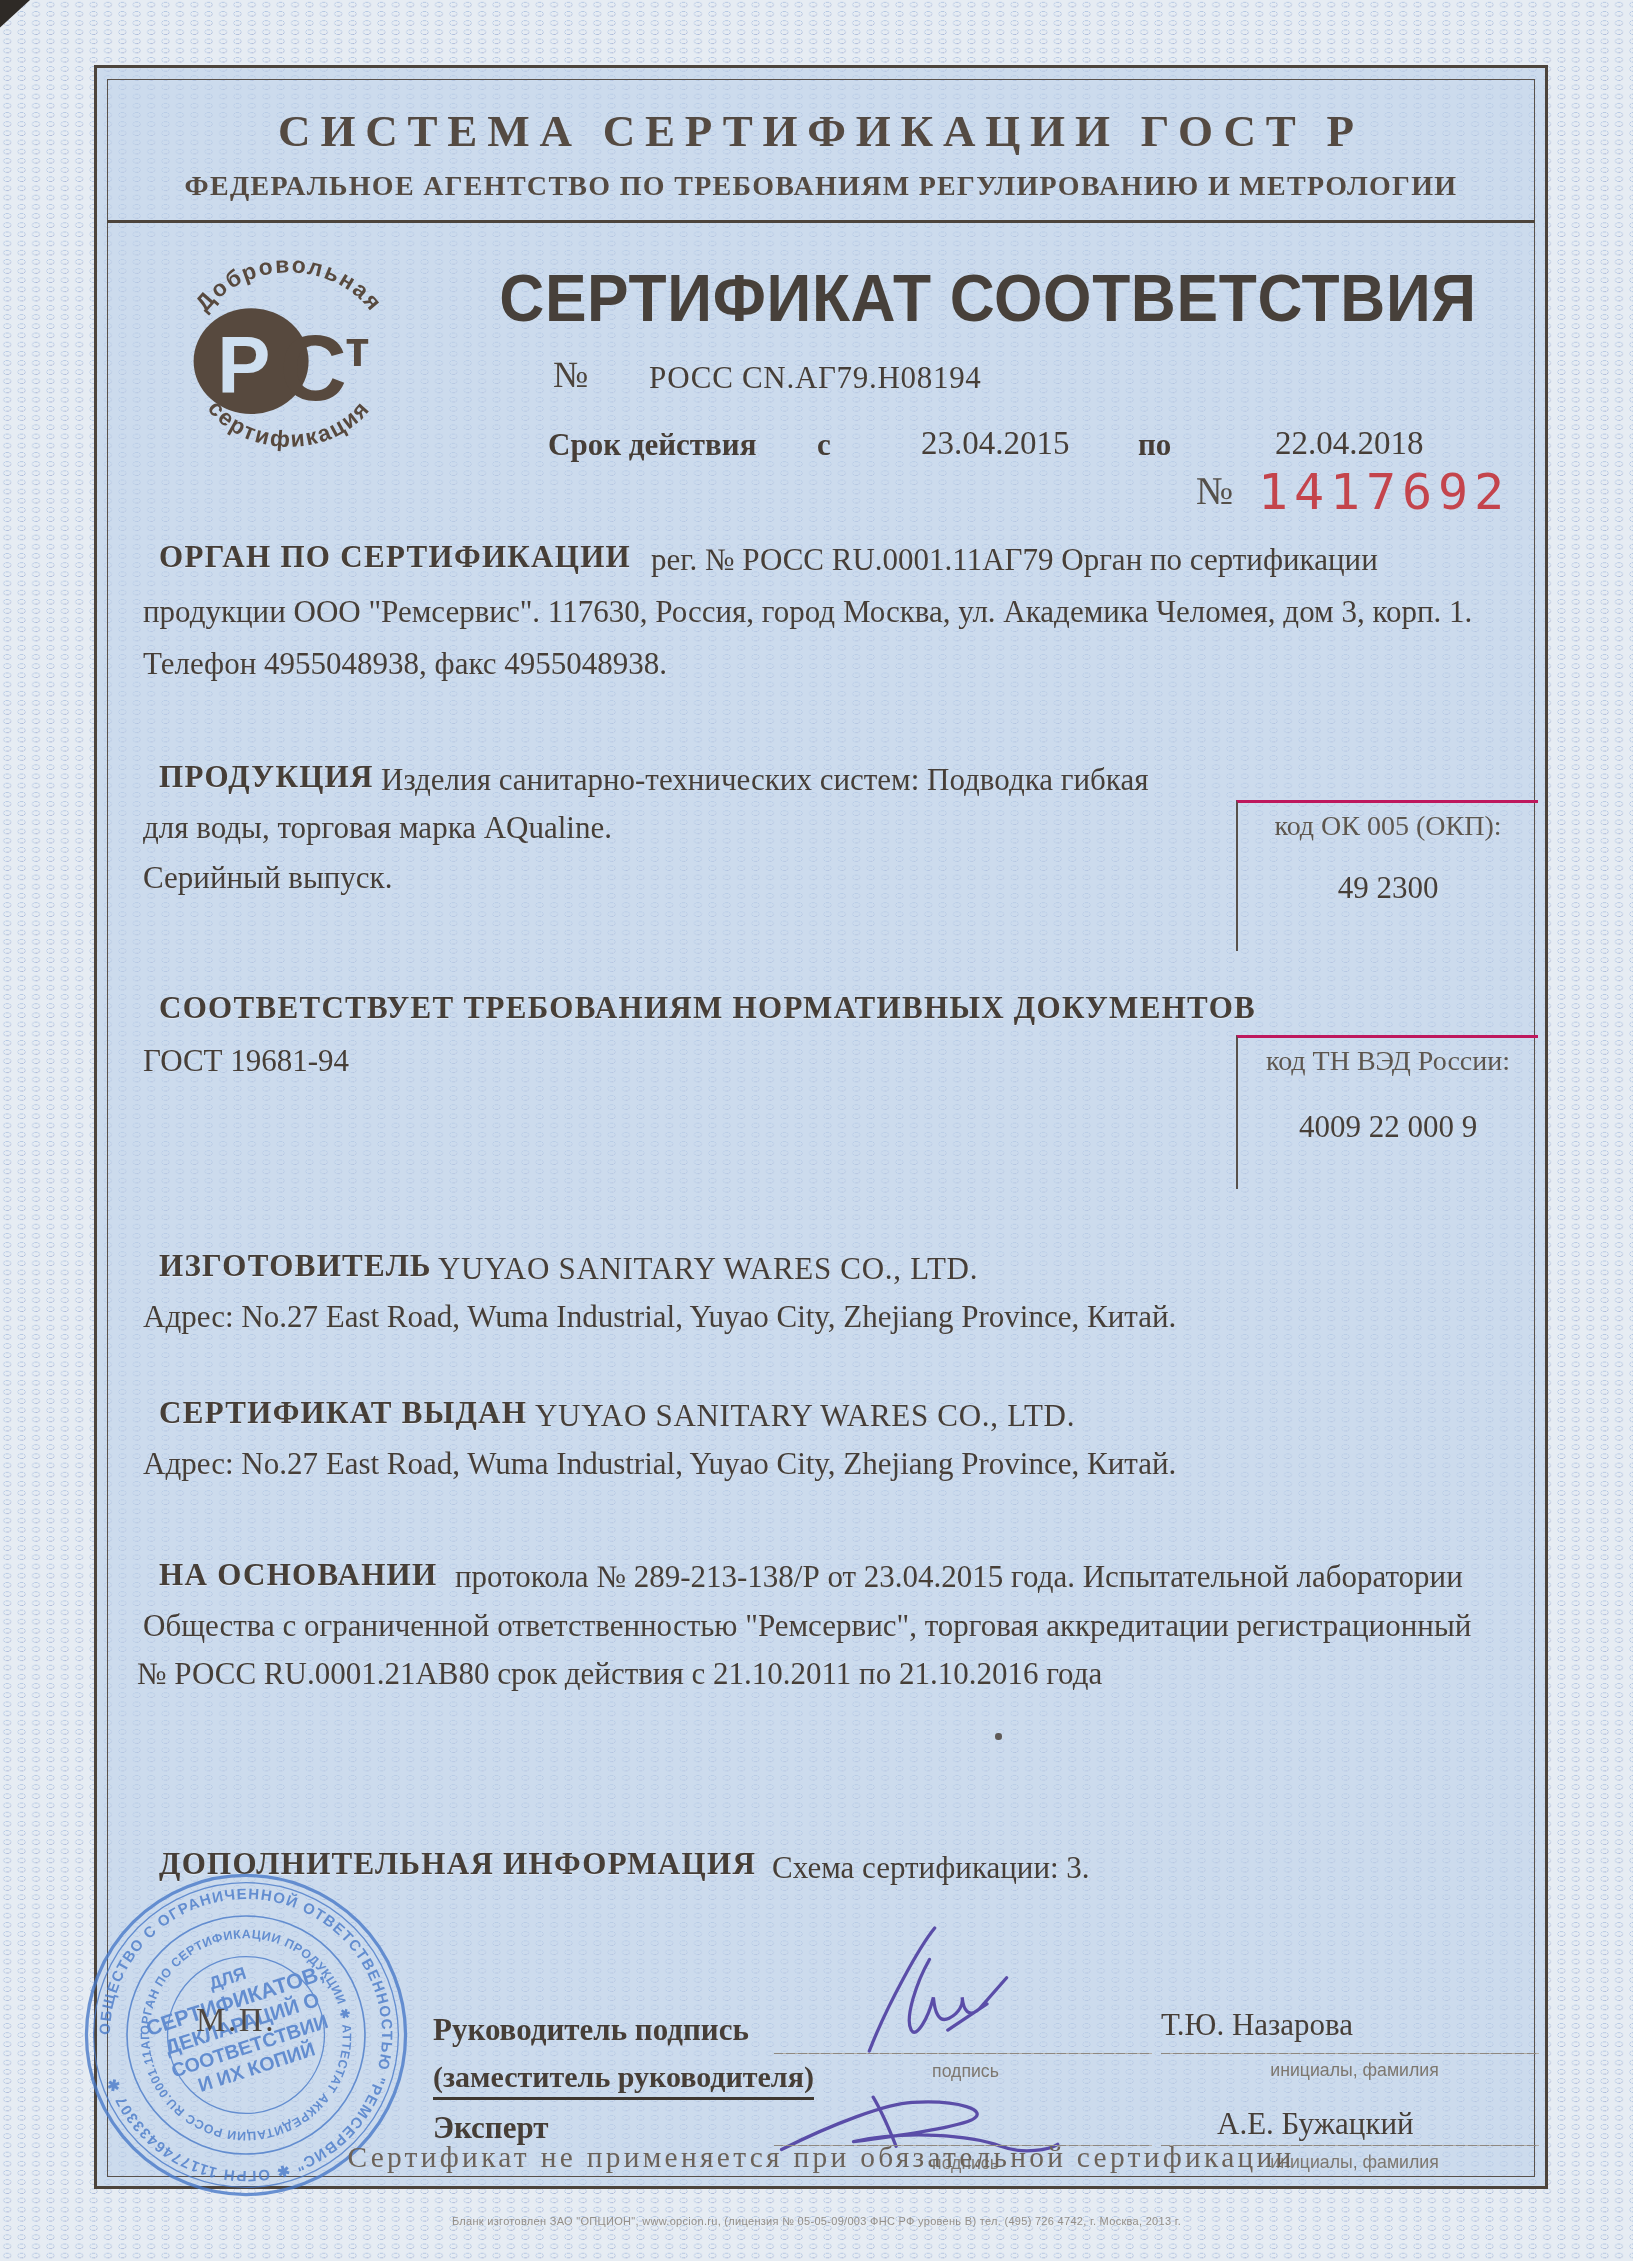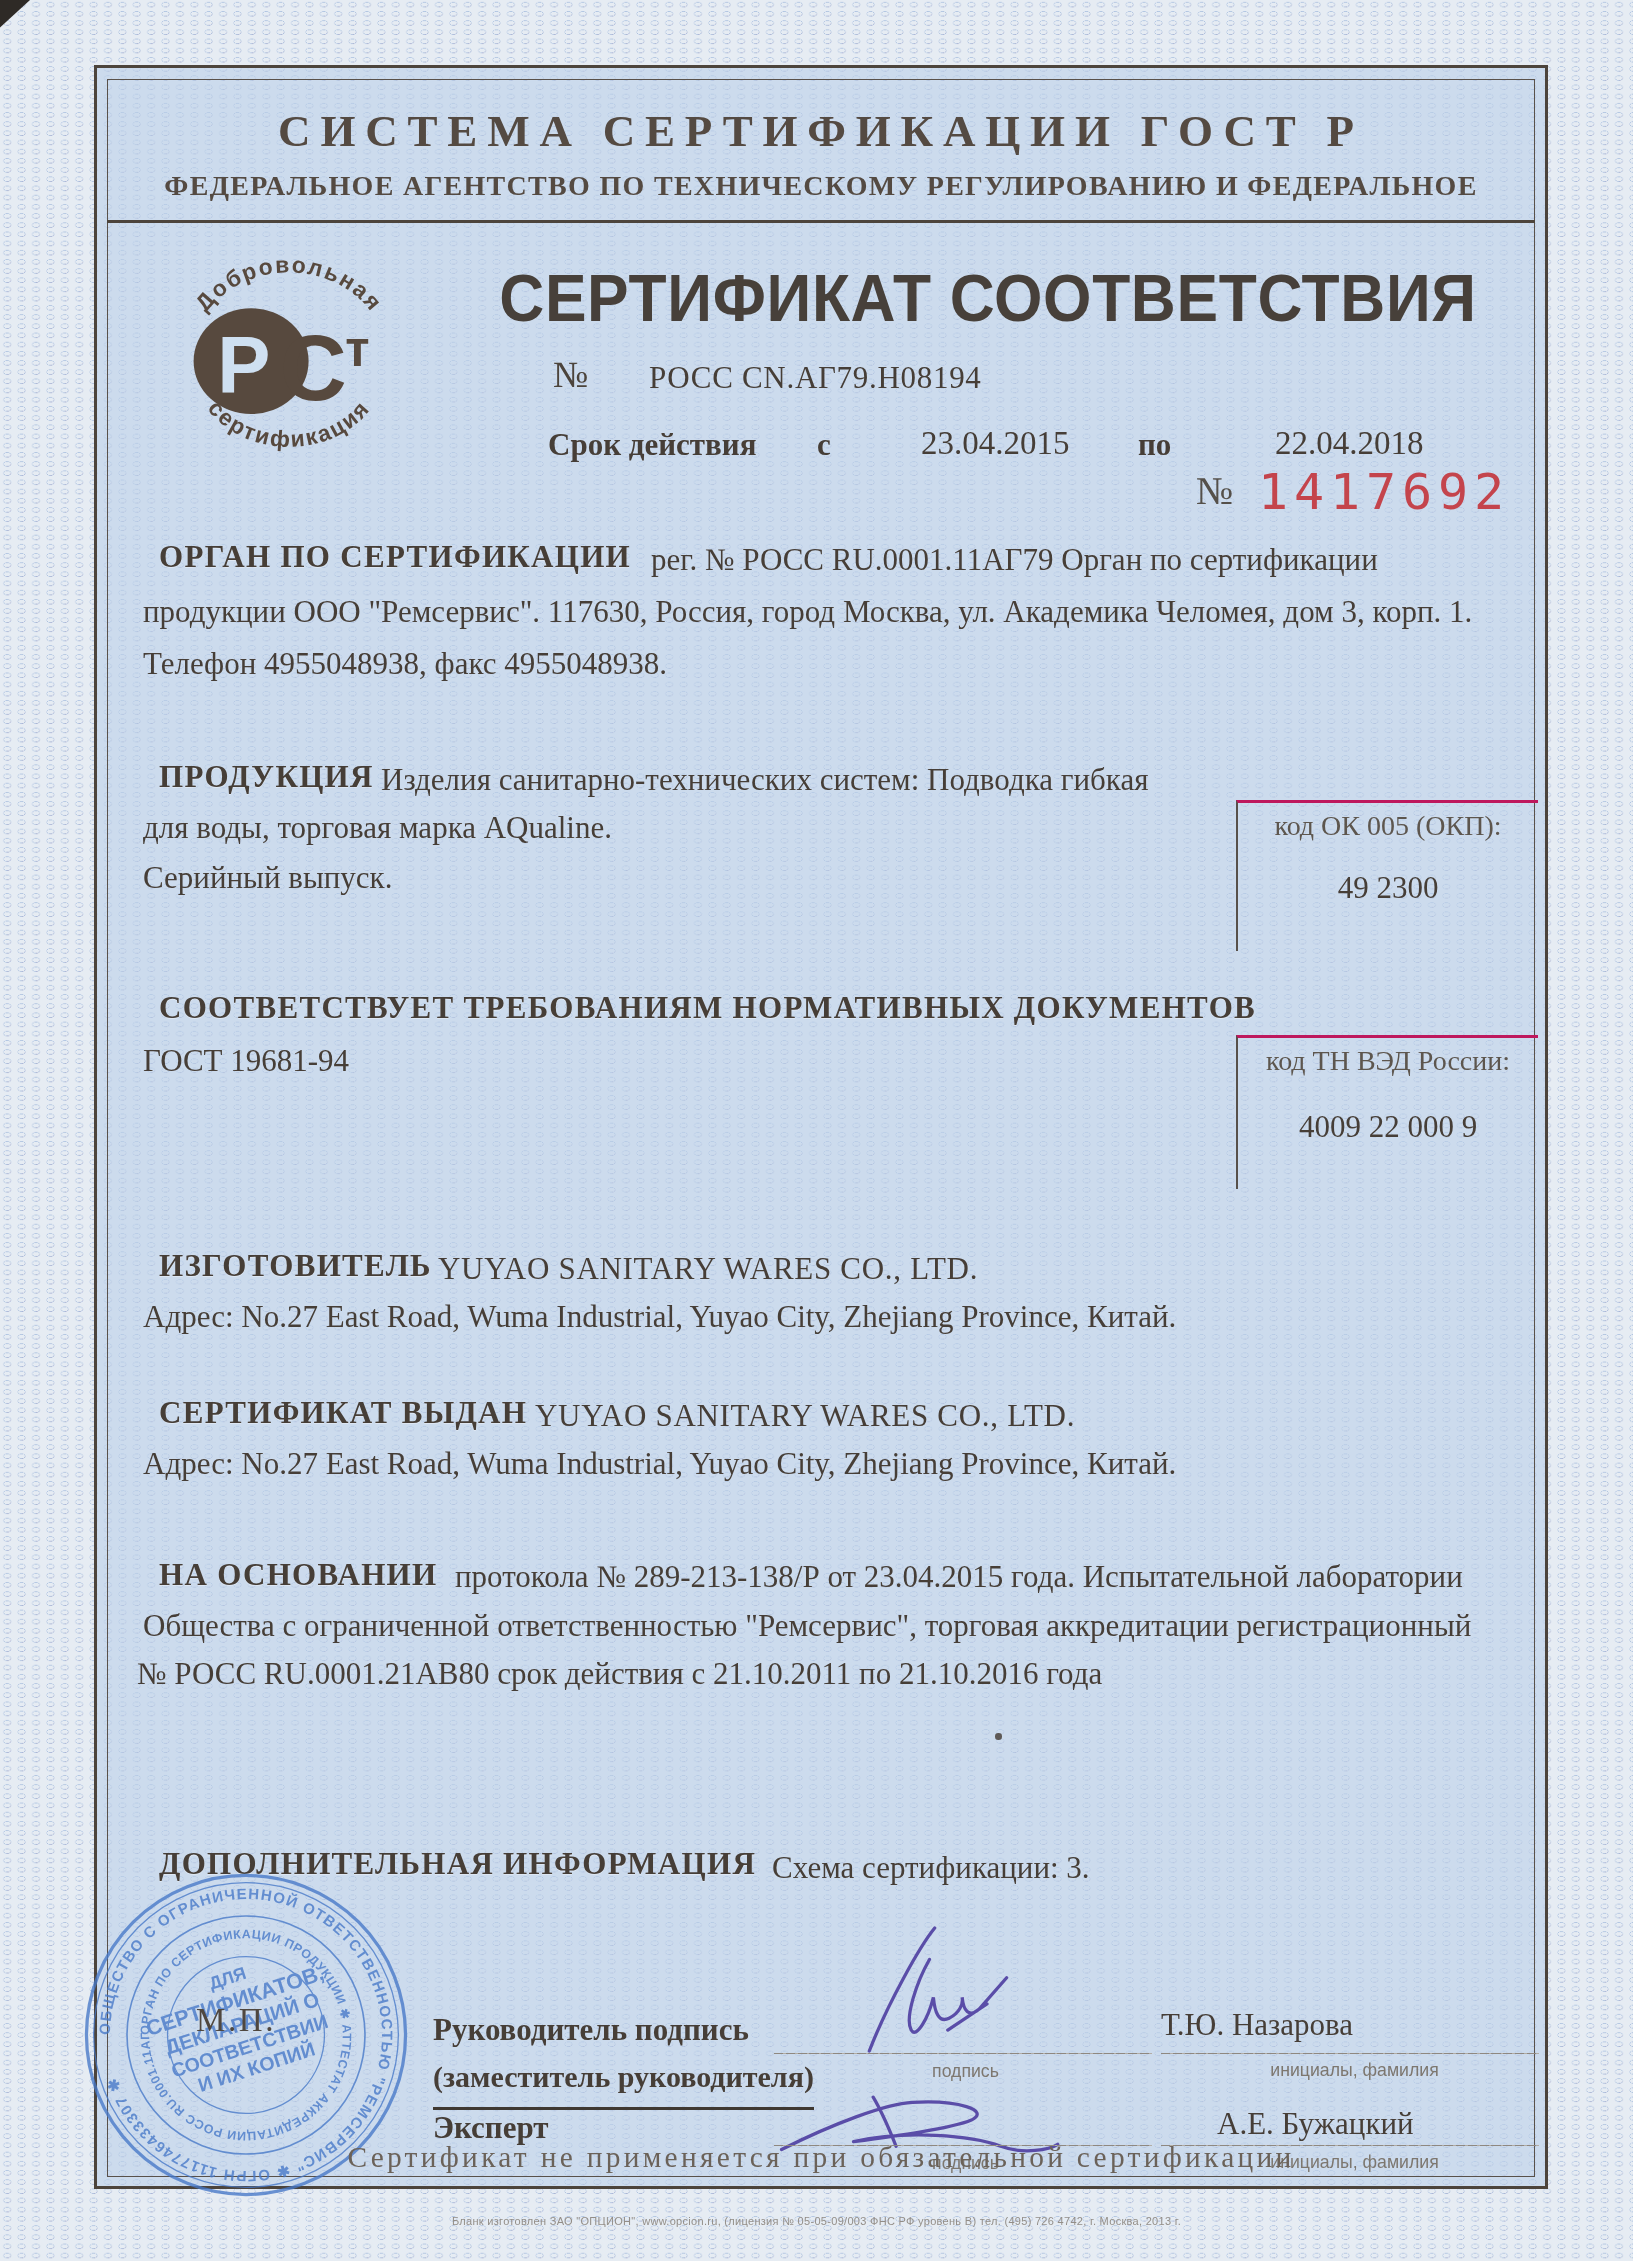--- a/index.html
+++ b/index.html
@@ -44,38 +44,38 @@
   .codebox .lbl{position:absolute;left:0;top:6.5px;width:100%;text-align:center;
                 font-size:28px;color:#5d564e;}
   .codebox .val{position:absolute;left:0;width:100%;text-align:center;font-size:31px;color:#463e37;}
   .note{width:1454px;left:94px;text-align:center;font-size:29.4px;letter-spacing:3.3px;color:#6b6259;}
   .fine{width:1633px;left:0;text-align:center;font-family:"Liberation Sans",sans-serif;
         font-size:11px;color:#938e88;letter-spacing:0.3px;}
   .corner{position:absolute;left:0;top:0;width:30px;height:27.5px;background:#2e2a26;
           clip-path:polygon(0 0,100% 0,0 100%);}
   .dot{position:absolute;width:6.5px;height:6.5px;border-radius:50%;background:#4a423b;opacity:0.85;}
   .mp{font-size:33px;color:#4f473f;letter-spacing:2.6px;}
-  .underlined{border-bottom:3.3px solid #3f3831;padding-bottom:13px;}
+  .underlined{border-bottom:3.3px solid #3f3831;padding-bottom:3px;}
   svg text{font-family:"Liberation Sans",sans-serif;}
 </style>
 </head>
 <body>
 
 <div class="page">
   <div class="texture"></div>
   <div class="field"></div>
   <div class="texture" style="opacity:0.85"></div>
   <div class="corner"></div>
 
   <div class="frame-outer"></div>
   <div class="frame-inner"></div>
   <div class="divider"></div>
 
   <div class="abs hdr1" style="top:105px">СИСТЕМА СЕРТИФИКАЦИИ ГОСТ Р</div>
-  <div class="abs hdr2" style="top:170px">ФЕДЕРАЛЬНОЕ АГЕНТСТВО ПО ТЕХНИЧЕСКОМУ РЕГУЛИРОВАНИЮ И ФЕДЕРАЛЬНОЕ</div>
+  <div class="abs hdr2" style="top:170px">ФЕДЕРАЛЬНОЕ АГЕНТСТВО ПО ТРЕБОВАНИЯМ РЕГУЛИРОВАНИЮ И МЕТРОЛОГИИ</div>
 
   <svg class="abs" style="left:174px;top:253px" width="230" height="219" viewBox="0 0 352 334">
     <defs>
       <path id="larctop" d="M 26 162 A 149 132 0 0 1 326 162"></path>
       <path id="larcbot" d="M 30 176 A 146 120 0 0 0 322 176"></path>
     </defs>
     <text font-size="35" font-weight="bold" fill="#57493e" letter-spacing="3">
       <textPath href="#larctop" startOffset="50%" text-anchor="middle">Добровольная</textPath>
     </text>
     <text font-size="35" font-weight="bold" fill="#57493e" letter-spacing="3">

